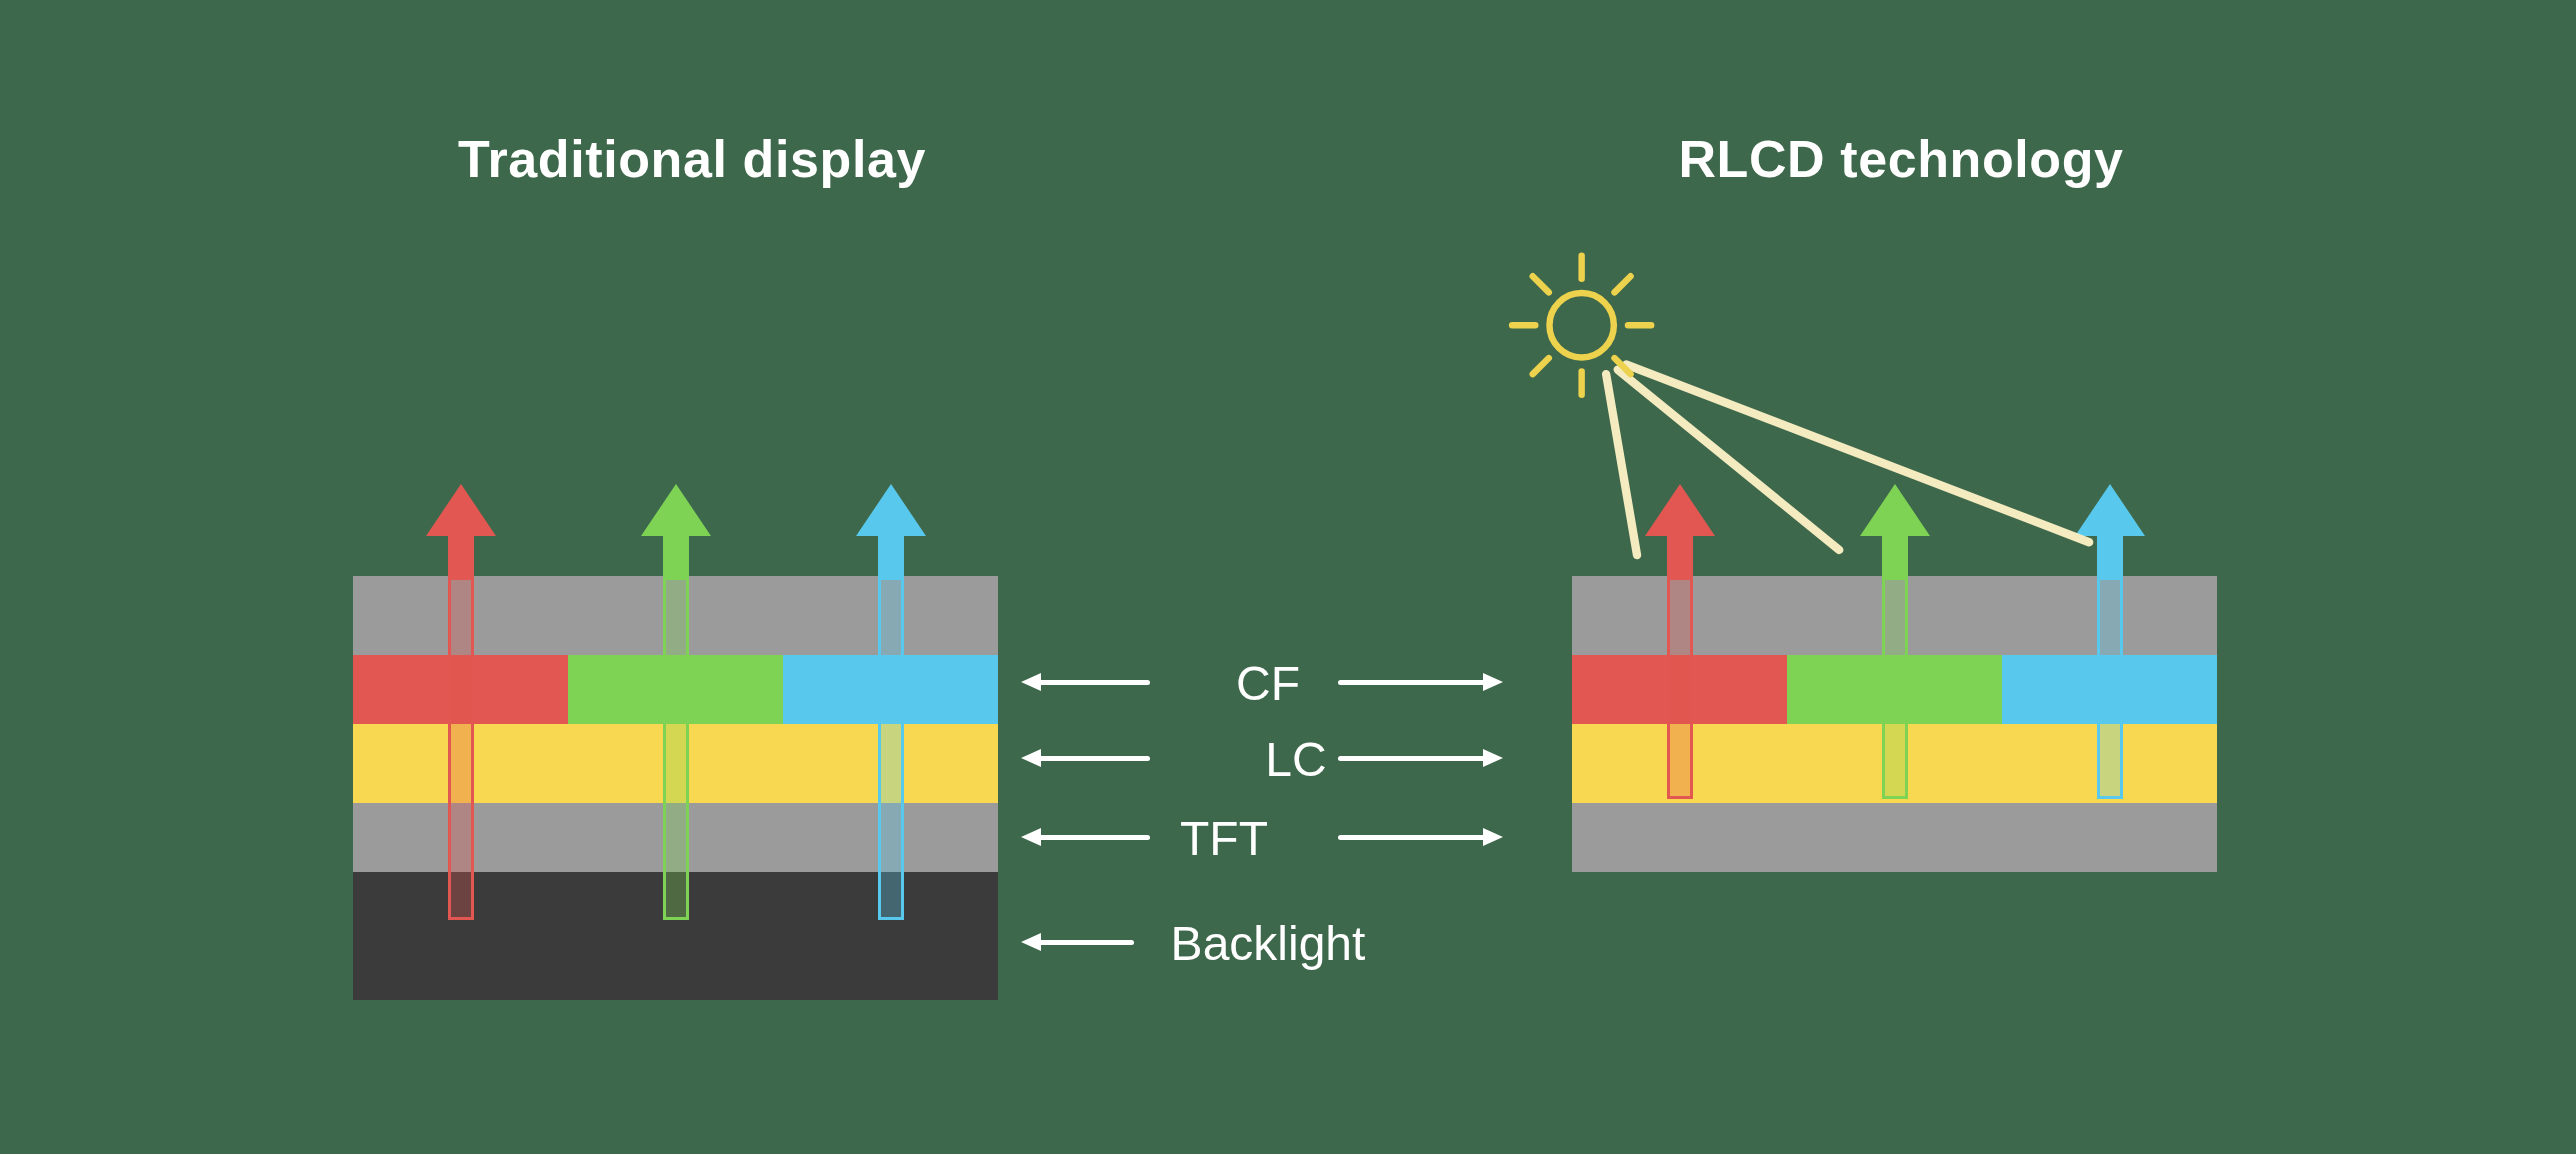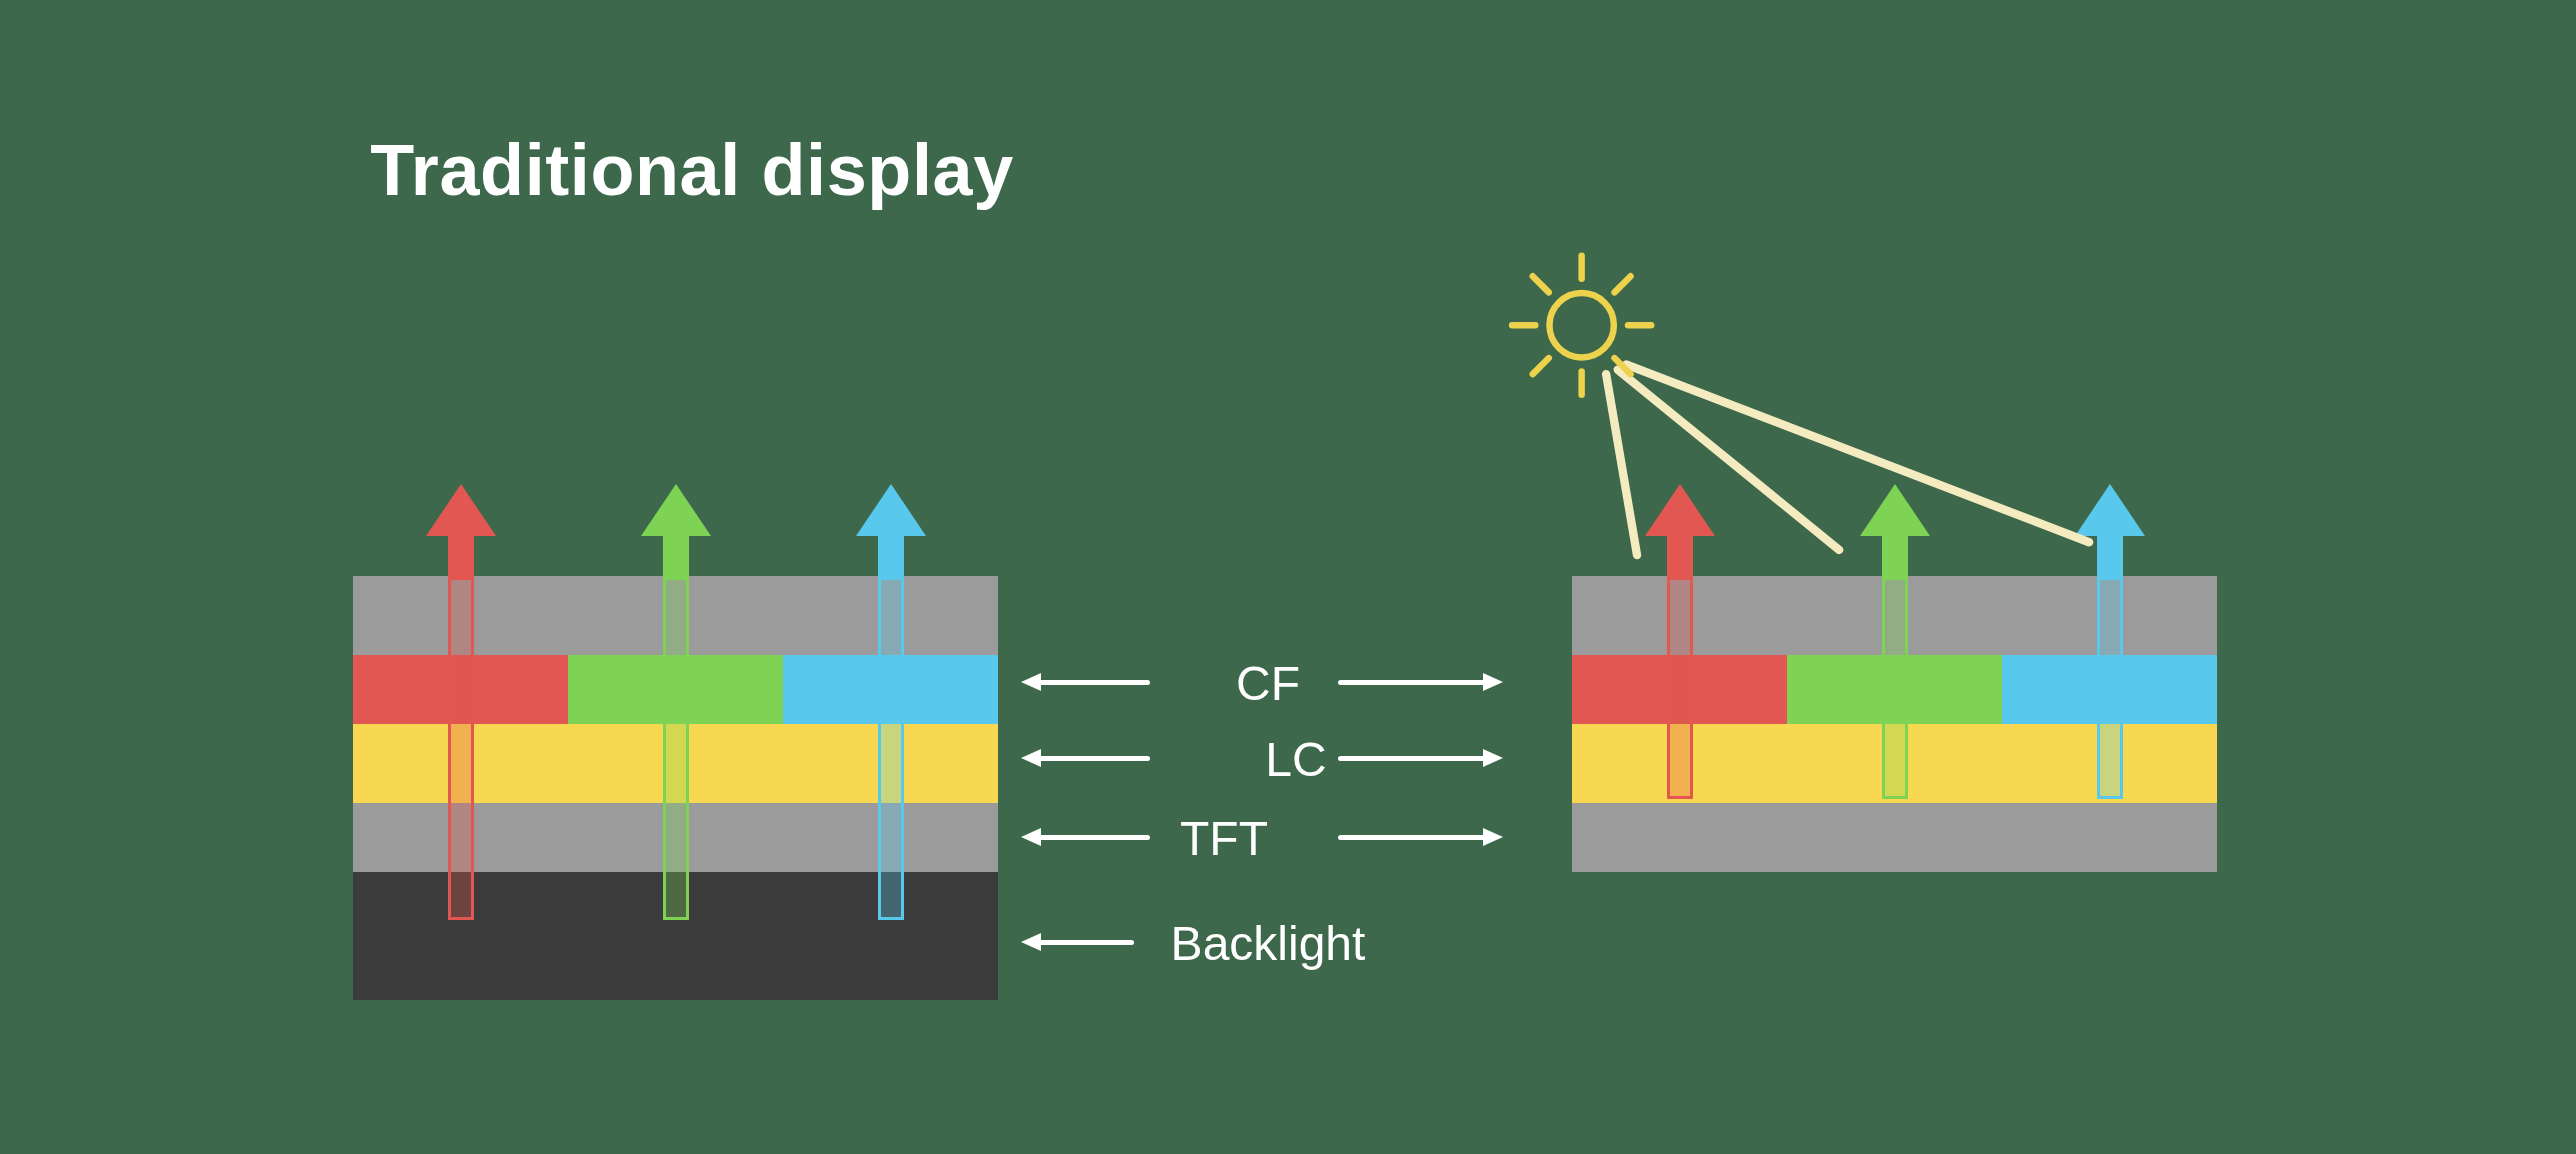--- a/index.html
+++ b/index.html
@@ -4,21 +4,21 @@
 <style>
   html,body{margin:0;padding:0;background:#3E684B;}
   .canvas{
     position:relative;width:2576px;height:1154px;overflow:hidden;
     background:var(--background,#3E684B);
     font-family:"Liberation Sans", sans-serif;
   }
   
   .title{
     position:absolute;transform:translateX(-50%);
-    color:var(--text,#fff);font-size:72px;font-weight:700;
+    color:var(--text,#fff);font-size:52px;font-weight:700;
     white-space:nowrap;letter-spacing:0.6px;
   }
   
   .stack{position:absolute;width:645px;}
   .layer{width:100%;}
   .layer.glass{height:79px;background:var(--glass_gray,#9B9B9B);}
   .layer.cf{height:69px;display:flex;}
   .layer.cf .seg{flex:1 1 0;height:100%;}
   .seg.r{background:var(--red,#E25751);}
   .seg.g{background:var(--green,#7ED355);}
@@ -62,20 +62,21 @@
   .h-arrow.to-right .shaft{left:0;right:15.5px;}
   
   .overlay{position:absolute;left:0;top:0;pointer-events:none;}
 </style>
 </head>
 <body>
 
 <div class="canvas">
 
   <div class="title" style="left:692px;top:129px;">Traditional display</div>
+  <div class="title" style="left:1901px;top:129px;">RLCD technology</div>
 
   <div class="stack" style="left:353px;top:576px;">
     <div class="layer glass"></div>
     <div class="layer cf">
       <div class="seg r"></div>
       <div class="seg g"></div>
       <div class="seg c"></div>
     </div>
     <div class="layer lc"></div>
     <div class="layer tft"></div>

